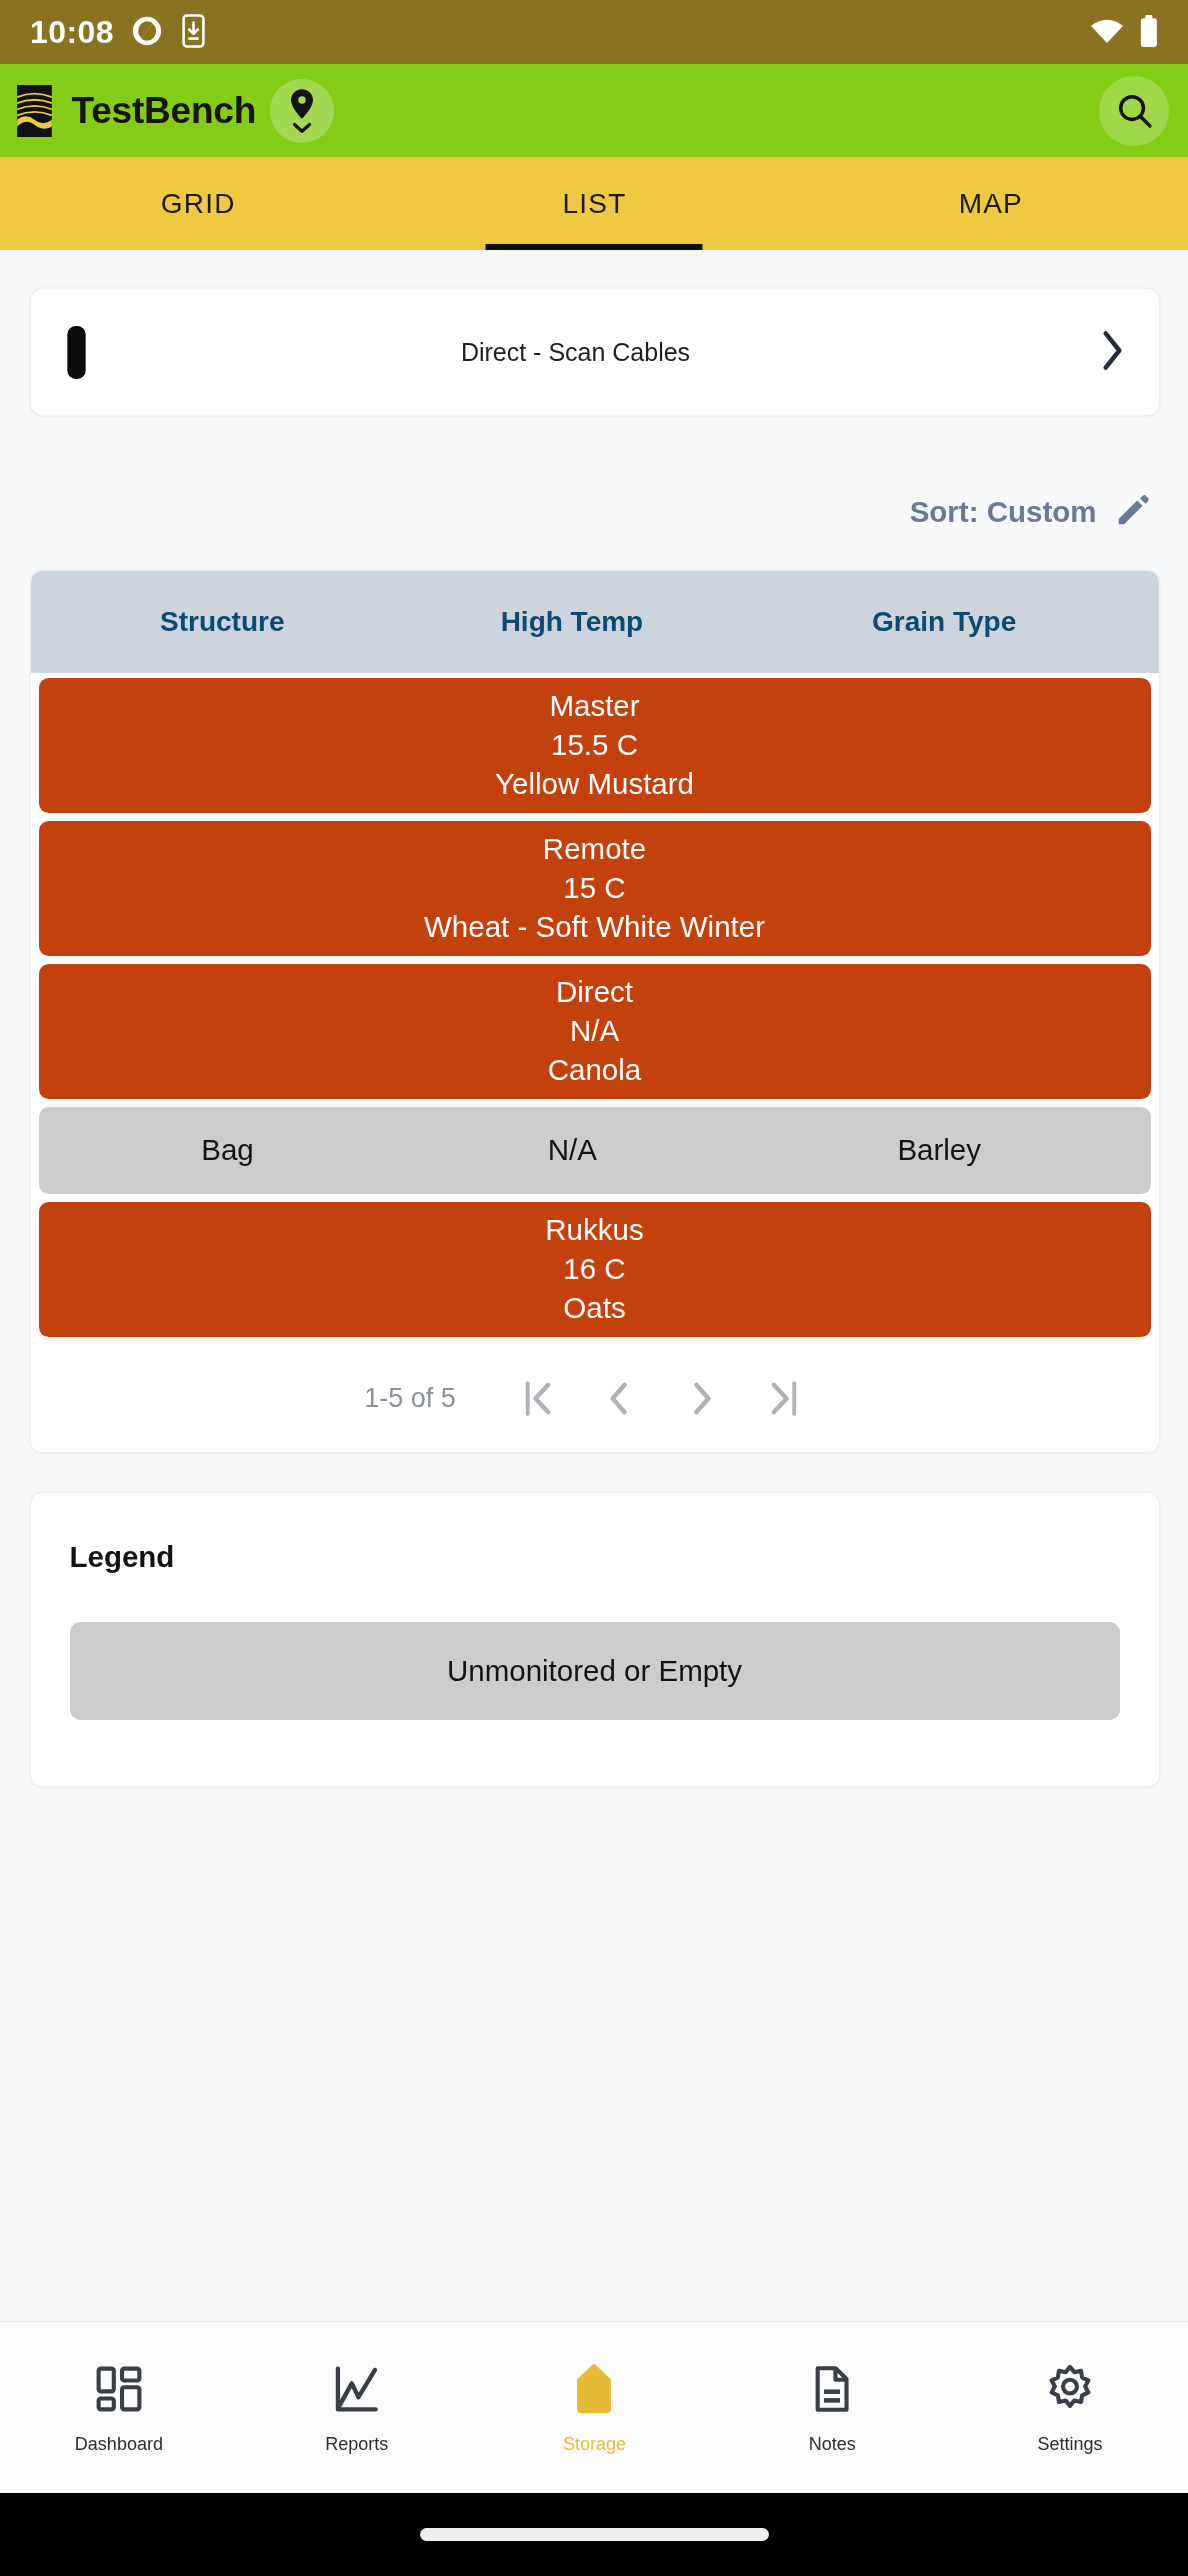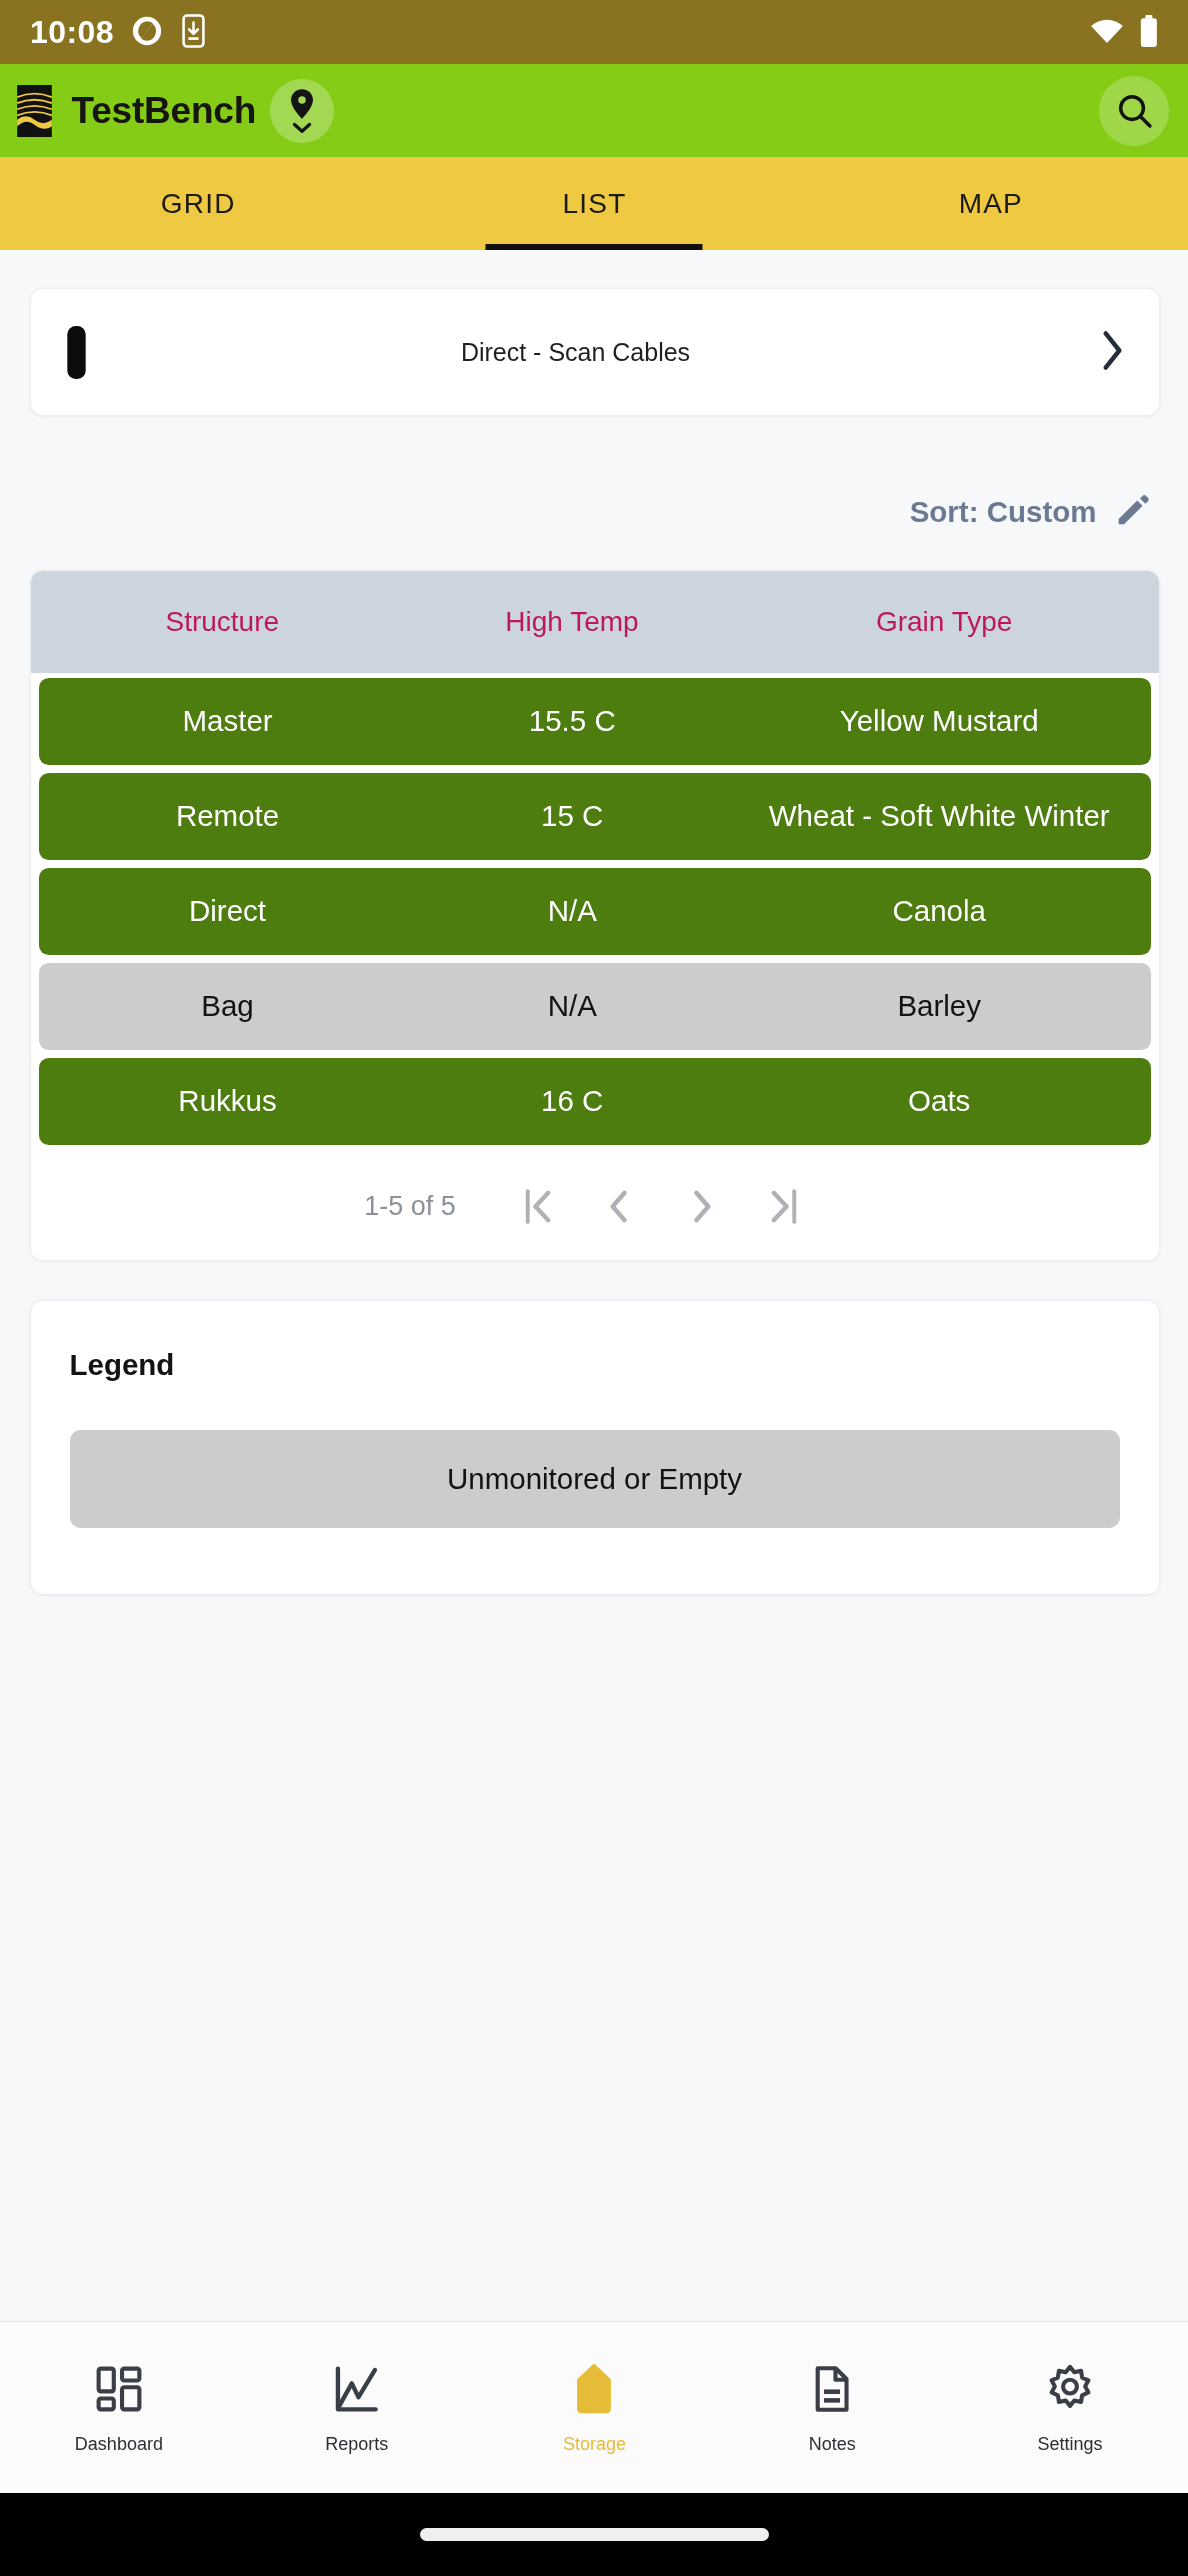--- a/index.html
+++ b/index.html
@@ -159,38 +159,38 @@
   }
   .table-head {
     background: #ccd5dd;
     height: 102px;
     display: flex;
     align-items: center;
     border-radius: 10.7px 10.7px 0 0;
   }
   .th {
     font-size: 28px;
-    font-weight: 400;
-    color: #be185d;
+    font-weight: 700;
+    color: #0c4a6e;
     text-align: center;
   }
   .col-1 { width: 34%; }
   .col-2 { width: 28%; }
   .col-3 { width: 38%; }
 
   .rows { padding: 5.4px 0 0; }
   .row {
     display: flex;
     align-items: center;
     margin: 0 8px 8px;
     border-radius: 9.8px;
     min-height: 87px;
     padding: 9px 0;
   }
-  .row.green { background: #4d7c0f; }
+  .row.green { background: #c2410c; flex-direction: column; }
   .row.gray  { background: #cccccc; }
   .td {
     font-size: 29.5px;
     text-align: center;
     line-height: 1.32;
     padding: 0 5.4px;
   }
   .row.green .td { color: #ffffff; }
   .row.gray .td  { color: #111315; }
 

